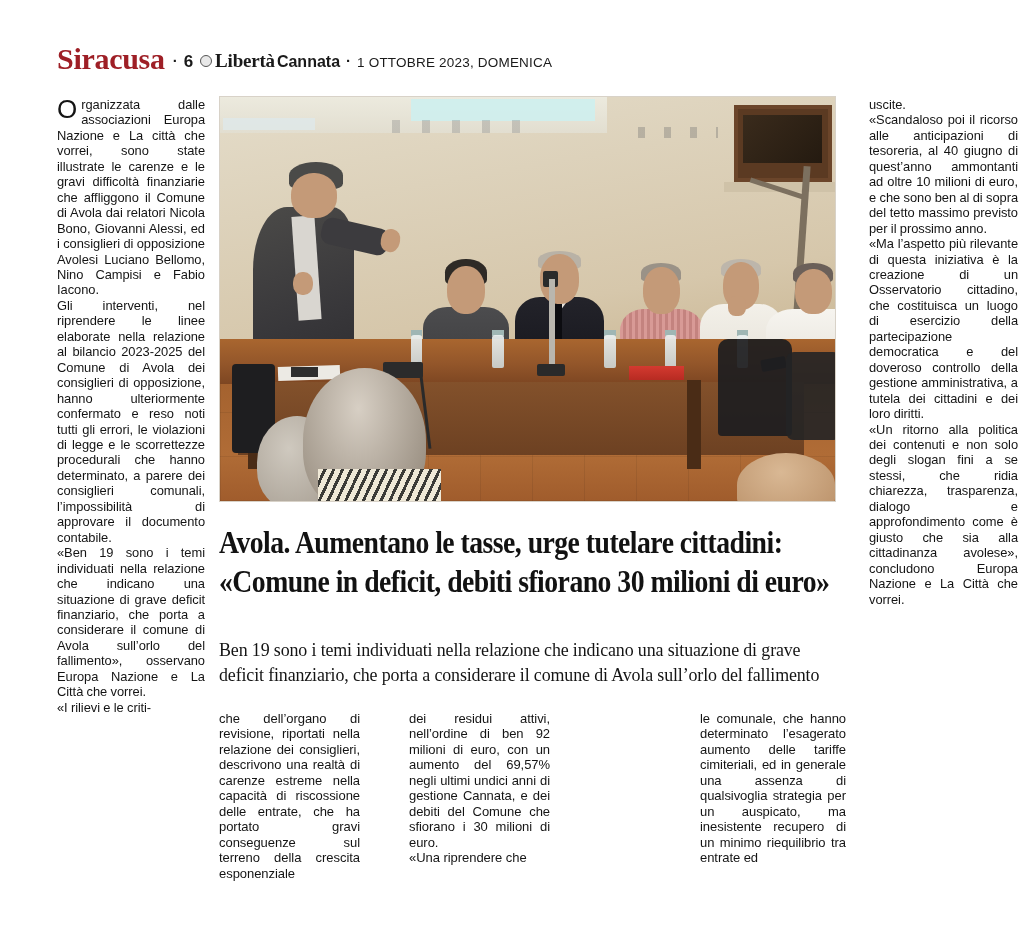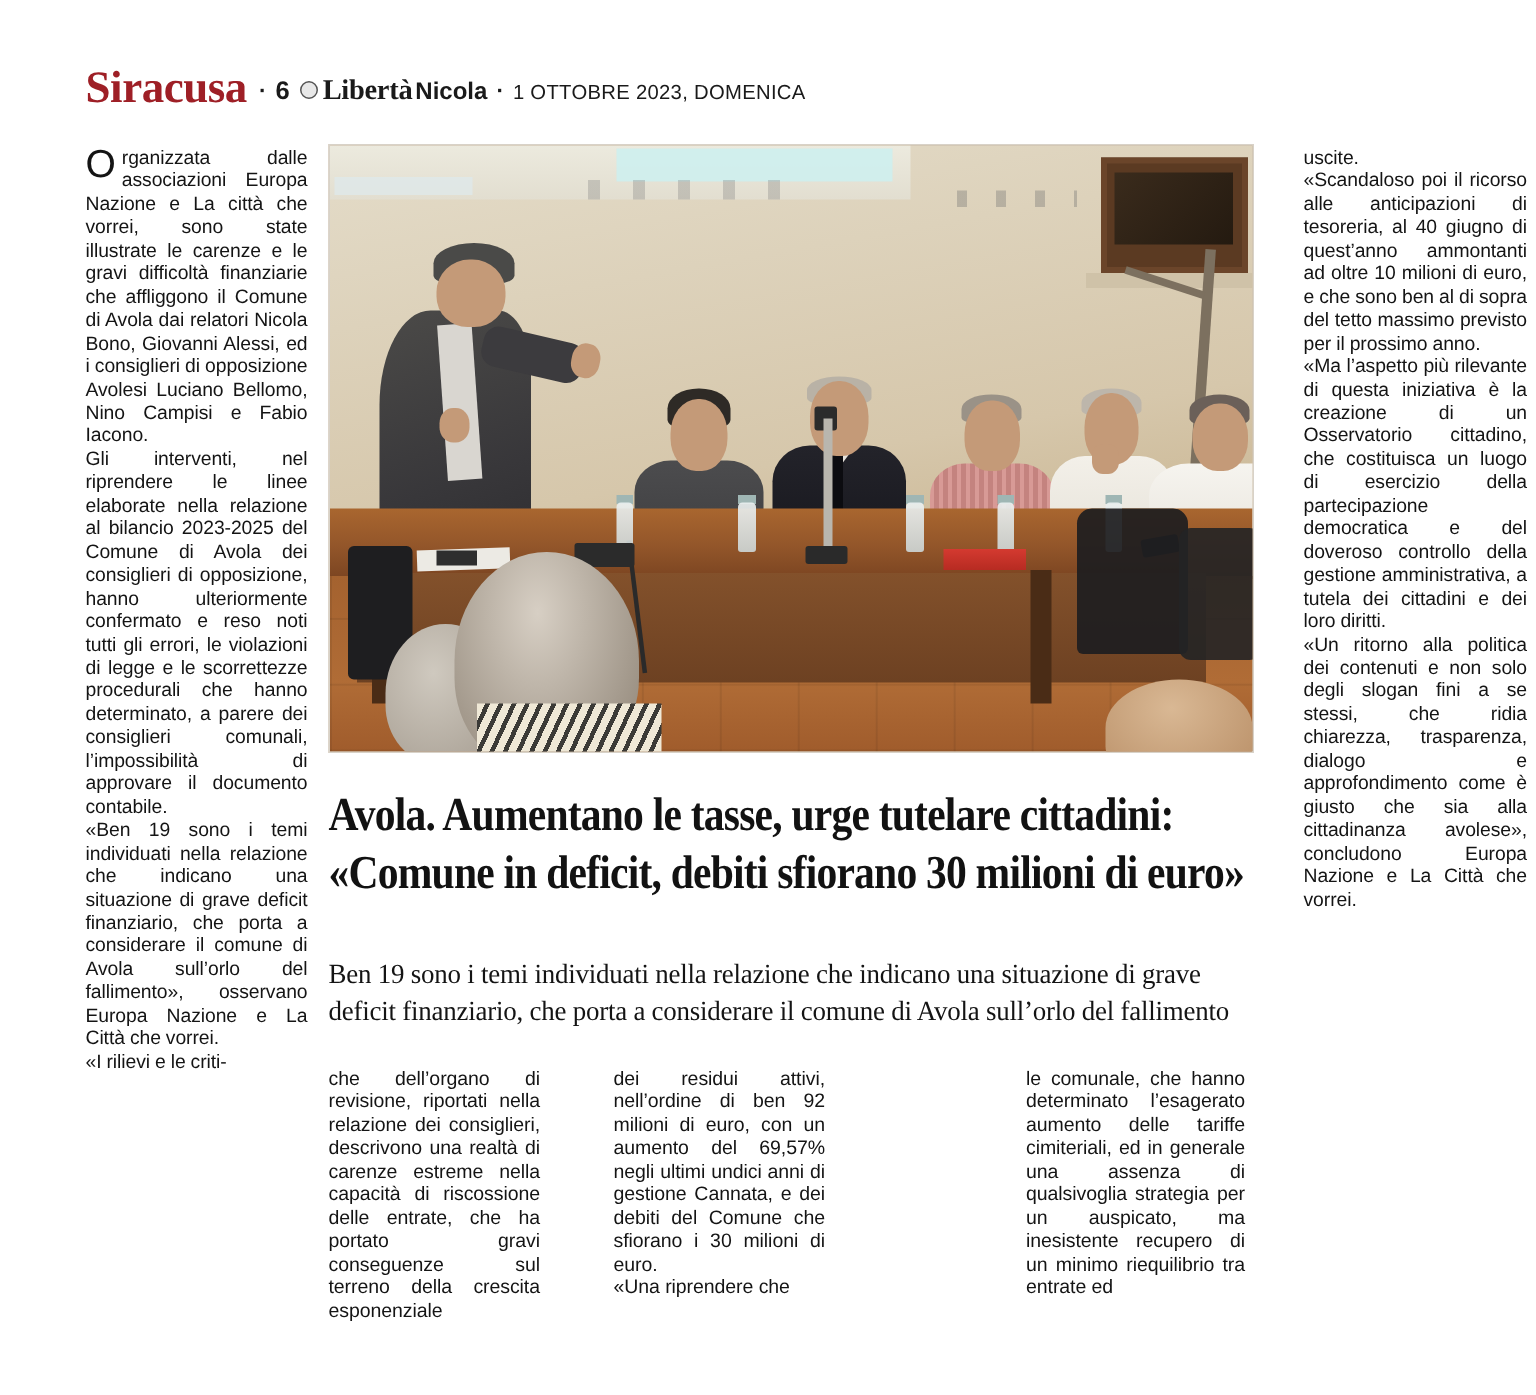--- a/index.html
+++ b/index.html
@@ -77,21 +77,21 @@
   
   .botcol{
     position:absolute;top:711px;width:141px;height:186px;
     font-family:"Liberation Sans", sans-serif;
     font-size:13px;line-height:15.45px;text-align:justify;
     color:#141414;letter-spacing:-0.05px;
   }
   #bcol1{left:219px;}
   #bcol2{left:373px;margin-left:36px;}
   #bcol3{left:528px;width:142px;}
-  #bcol4{left:684px;width:146px;}
+  #bcol4{left:700px;width:146px;}
   .botcol p{margin:0;}
 
   .dropcap{
     float:left;
     font-family:"Liberation Sans", sans-serif;
     font-size:26px;line-height:21px;
     font-weight:400;
     margin:2px 4px 0 0;
     color:#141414;
   }
@@ -273,21 +273,21 @@
 <body>
 
 <div class="page">
 
   <div class="masthead">
     <span class="mast-section">Siracusa</span>
     <span class="mast-sep">·</span>
     <span class="mast-pagenum">6</span>
     <span class="mast-logo-icon"></span>
     <span class="mast-brand-a">Libertà</span>
-    <span class="mast-brand-b">Nicola</span>
+    <span class="mast-brand-b">Cannata</span>
     <span class="mast-sep2">·</span>
     <span class="mast-date">1 OTTOBRE 2023, DOMENICA</span>
   </div>
 
   <div class="col" id="col1">
     <p>
       <span class="dropcap">O</span><span>rganizzata dalle associazioni Europa Nazione e La città che vorrei, sono state illustrate le carenze e le gravi difficoltà finanziarie che affliggono il Comune di Avola dai relatori Nicola Bono, Giovanni Alessi, ed i consiglieri di opposizione Avolesi Luciano Bellomo, Nino Campisi e Fabio Iacono.</span>
     </p>
     <p><span>Gli interventi, nel riprendere le linee elaborate nella relazione al bilancio 2023-2025 del Comune di Avola dei consiglieri di opposizione, hanno ulteriormente confermato e reso noti tutti gli errori, le violazioni di legge e le scorrettezze procedurali che hanno determinato, a parere dei consiglieri comunali, l’impossibilità di approvare il documento contabile.</span></p>
     <p><span>«Ben 19 sono i temi individuati nella relazione che indicano una situazione di grave deficit finanziario, che porta a considerare il comune di Avola sull’orlo del fallimento», osservano Europa Nazione e La Città che vorrei.</span></p>

